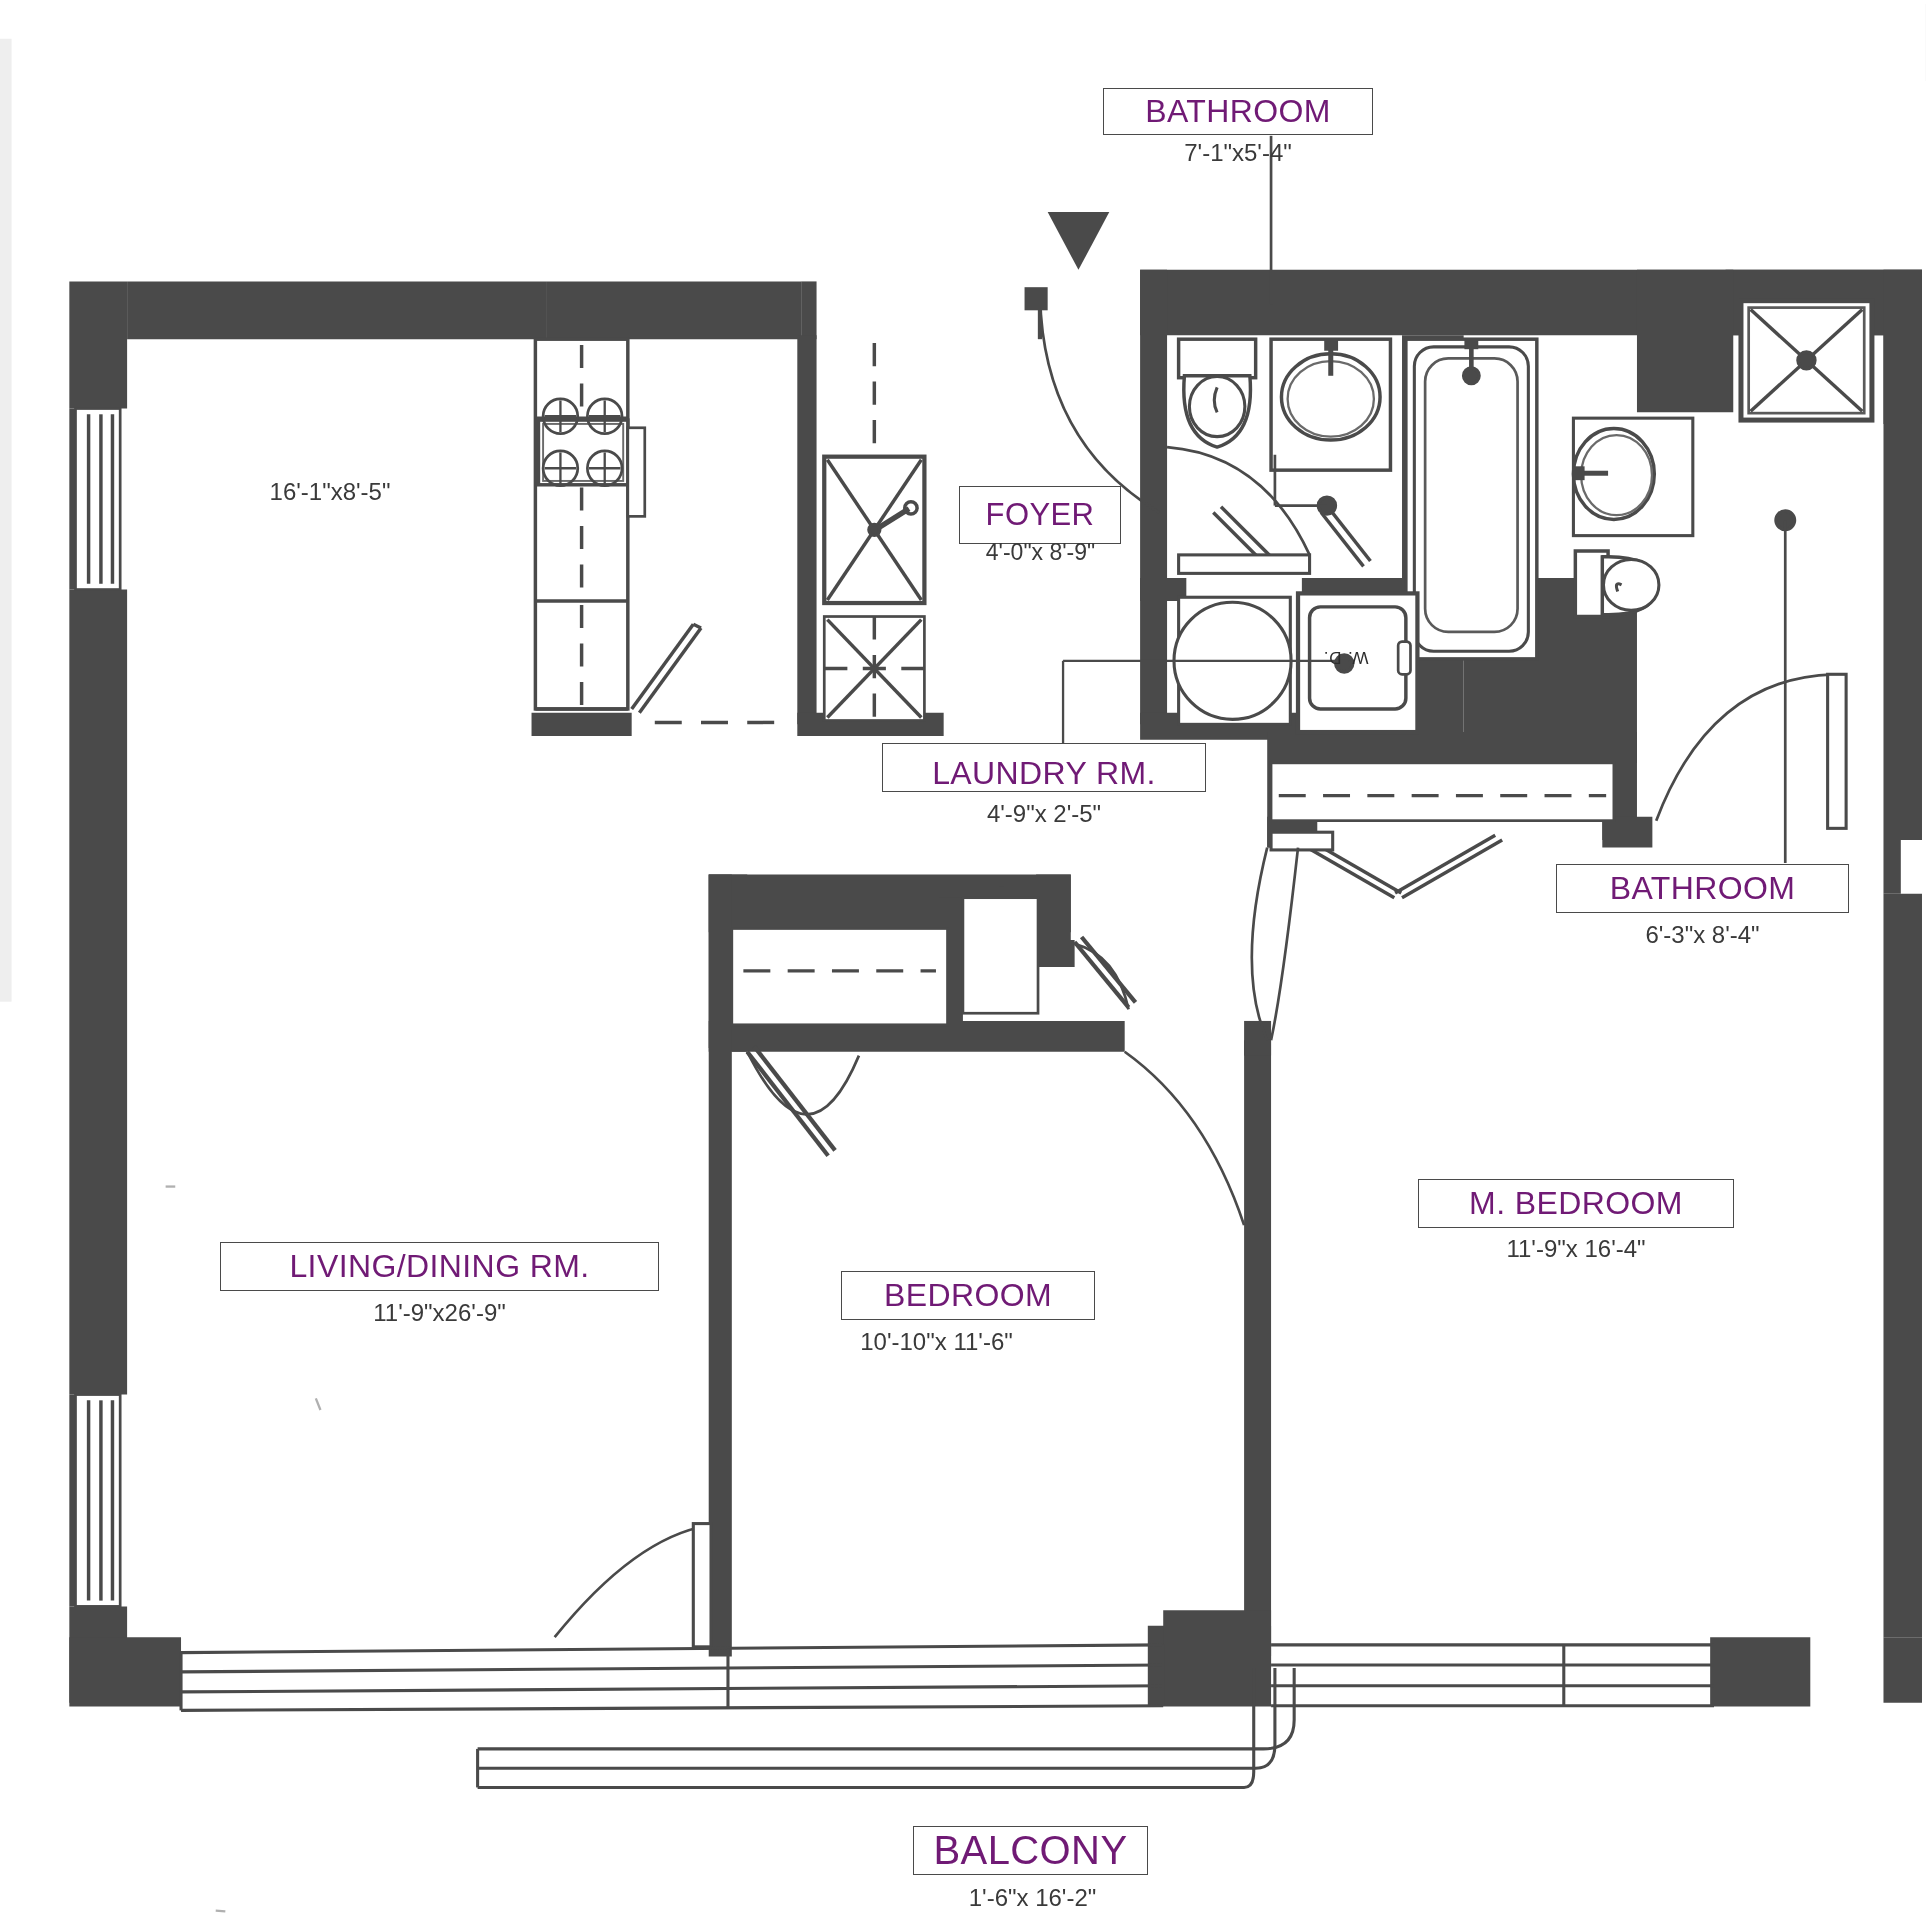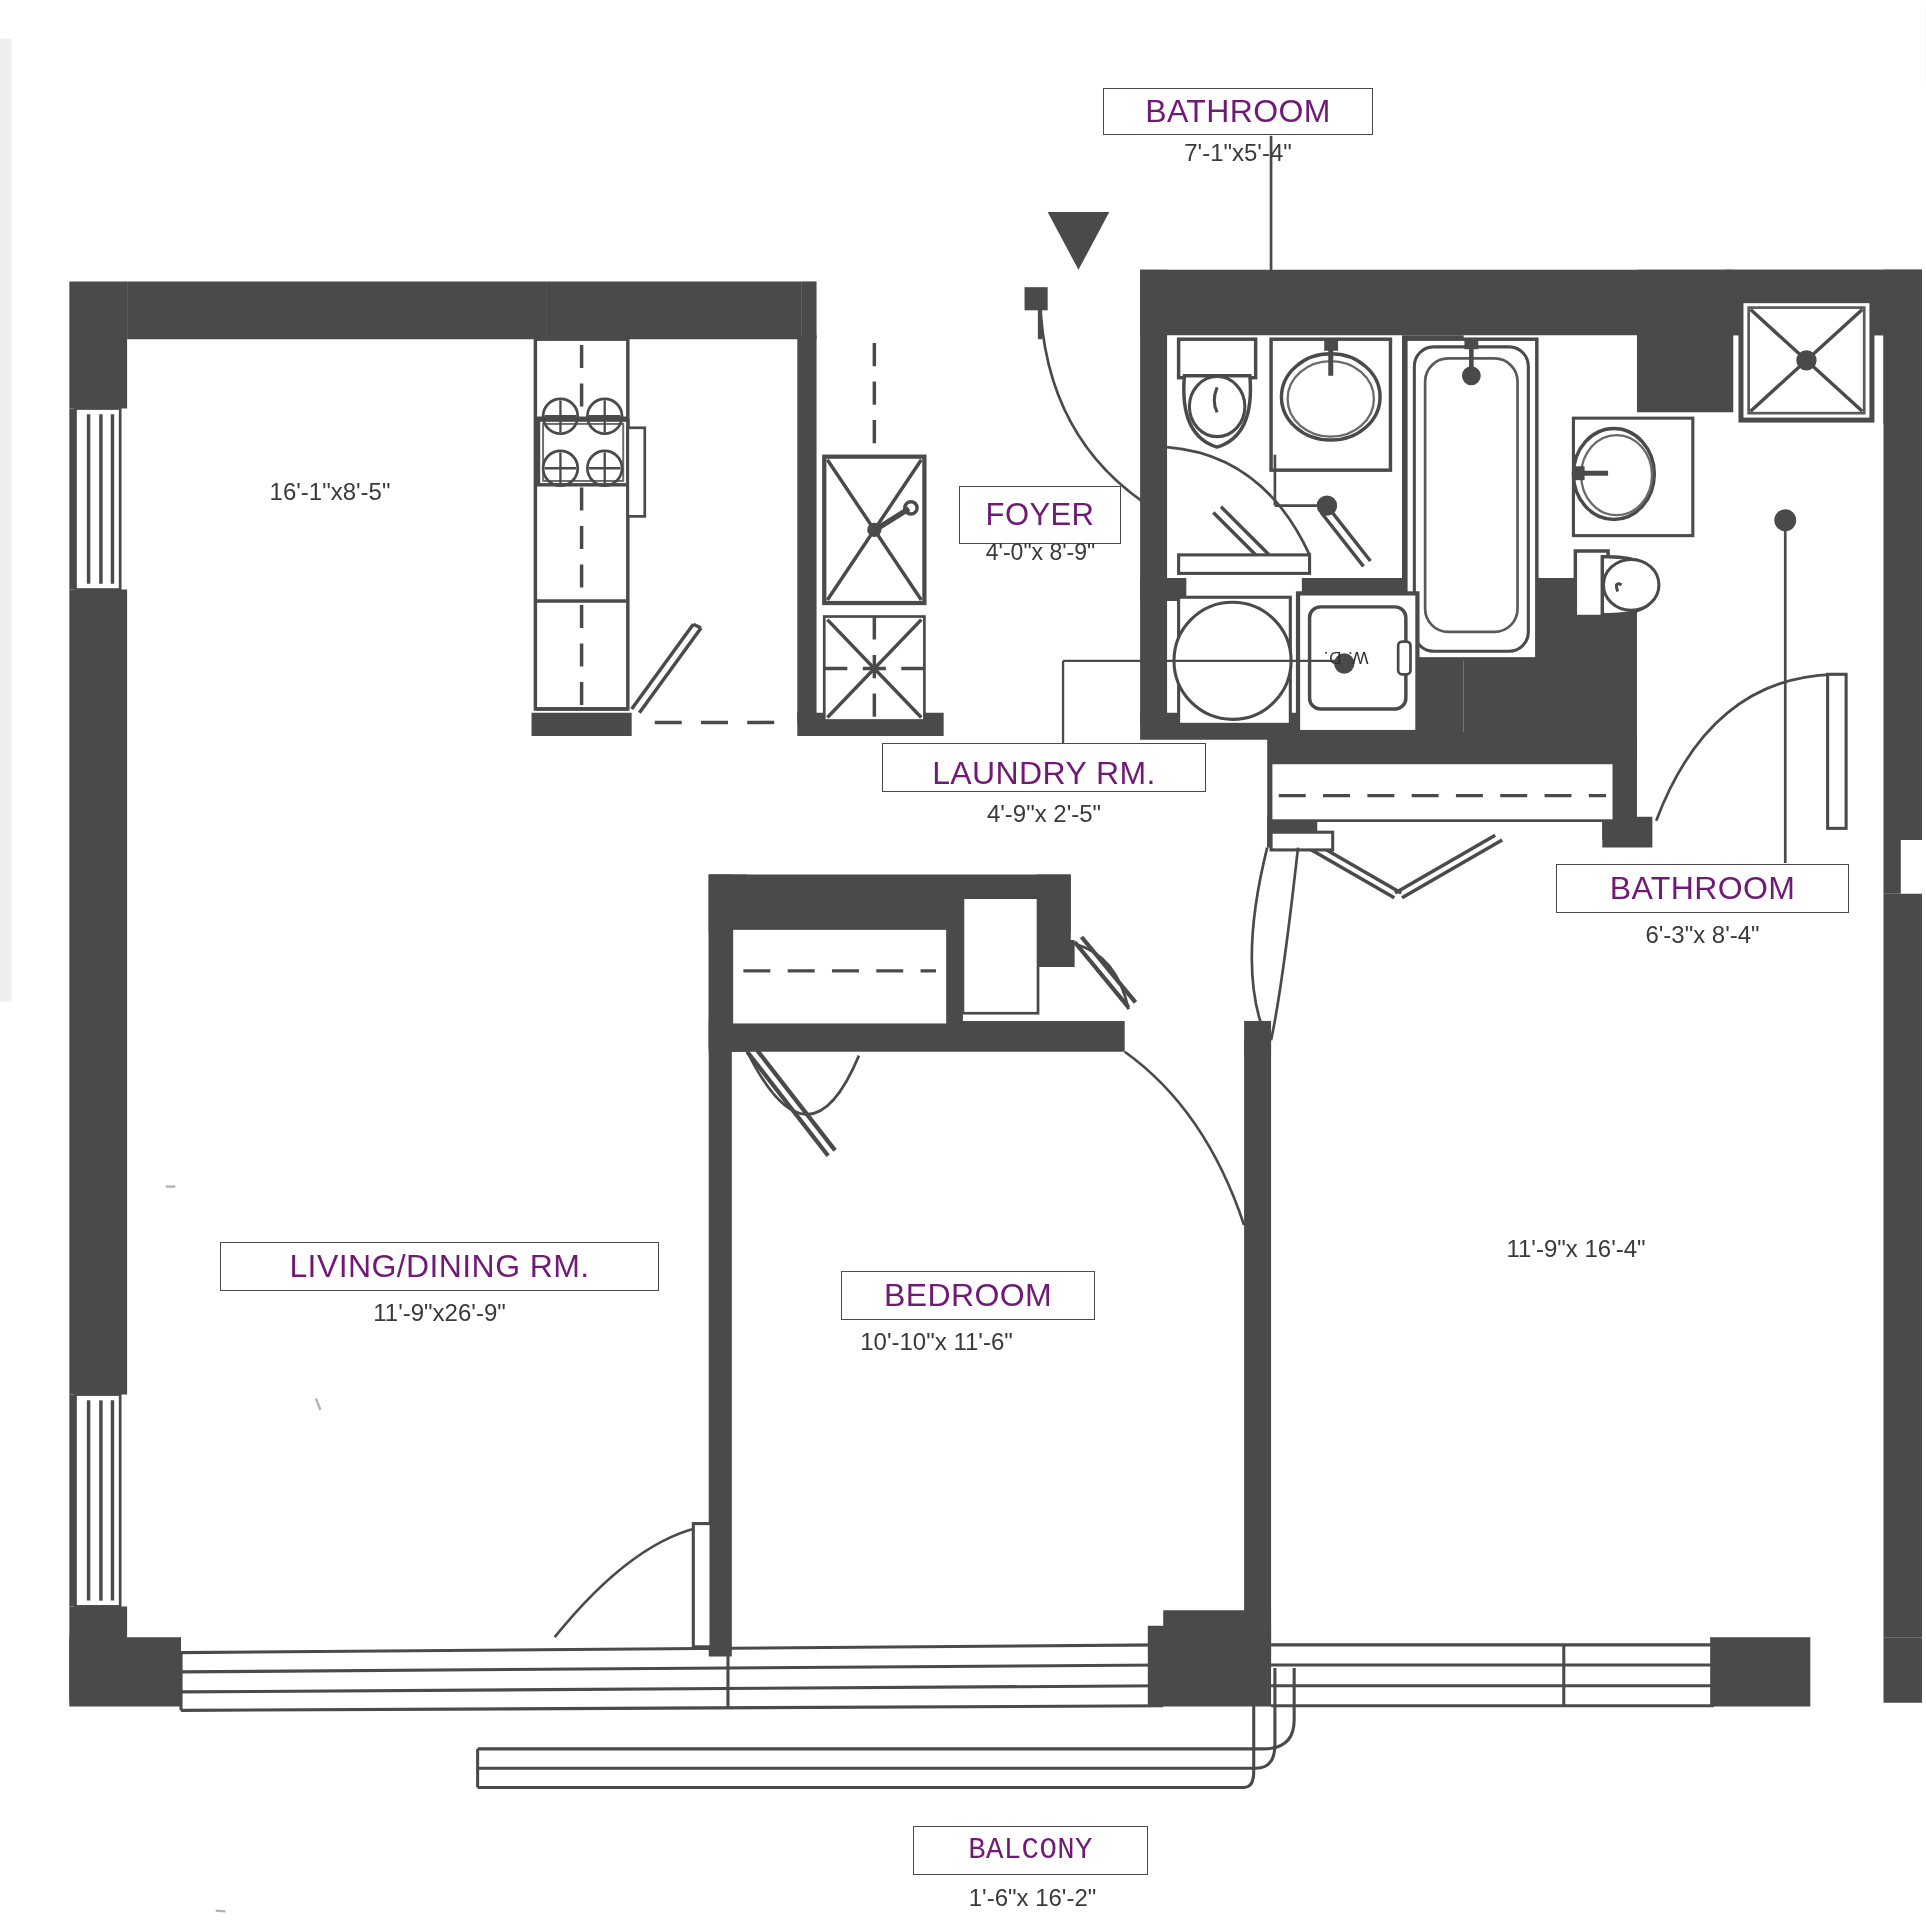--- a/index.html
+++ b/index.html
@@ -350,34 +350,37 @@
 <div class="label-box" style="left:882px;top:743px;width:324px;height:49px;">
   <span class="lbl-txt" style="font-size:32px;margin-top:12px;">LAUNDRY RM.</span>
 </div>
 <div class="dim" style="left:882px;top:800px;width:324px;font-size:24px;">4'-9"x 2'-5"</div>
 
 <div class="label-box" style="left:1556px;top:864px;width:293px;height:49px;">
   <span class="lbl-txt" style="font-size:32px;">BATHROOM</span>
 </div>
 <div class="dim" style="left:1556px;top:921px;width:293px;font-size:24px;">6'-3"x 8'-4"</div>
 
+<div class="label-box" style="left:1418px;top:1179px;width:316px;height:49px;">
+  <span class="lbl-txt" style="font-size:32px;">M. BEDROOM</span>
+</div>
 <div class="dim" style="left:1418px;top:1235px;width:316px;font-size:24px;">11'-9"x 16'-4"</div>
 
 <div class="label-box" style="left:220px;top:1242px;width:439px;height:49px;">
   <span class="lbl-txt" style="font-size:32px;text-align:right;">LIVING/DINING RM.</span>
 </div>
 <div class="dim" style="left:220px;top:1299px;width:439px;font-size:24px;">11'-9"x26'-9"</div>
 
 <div class="label-box" style="left:809px;top:1271px;width:254px;height:49px;margin-left:32px;">
   <span class="lbl-txt" style="font-size:32px;">BEDROOM</span>
 </div>
 <div class="dim" style="left:794px;top:1328px;width:285px;font-size:24px;">10'-10"x 11'-6"</div>
 
 <div class="label-box" style="left:913px;top:1826px;width:235px;height:49px;">
-  <span class="lbl-txt" style="font-size:29px;font-family:Liberation Mono, monospace;">BALCONY</span>
+  <span class="lbl-txt" style="font-size:40px;">BALCONY</span>
 </div>
 <div class="dim" style="left:890px;top:1884px;width:285px;font-size:24px;">1'-6"x 16'-2"</div>
 <div class="dim" style="left:890px;top:1924px;width:285px;font-size:24px;">23 S.F.</div>
 
 <div class="wd-text" style="left:1323px;top:647px;">W. D.</div>
 
 </div>
 
 
 </body></html>

